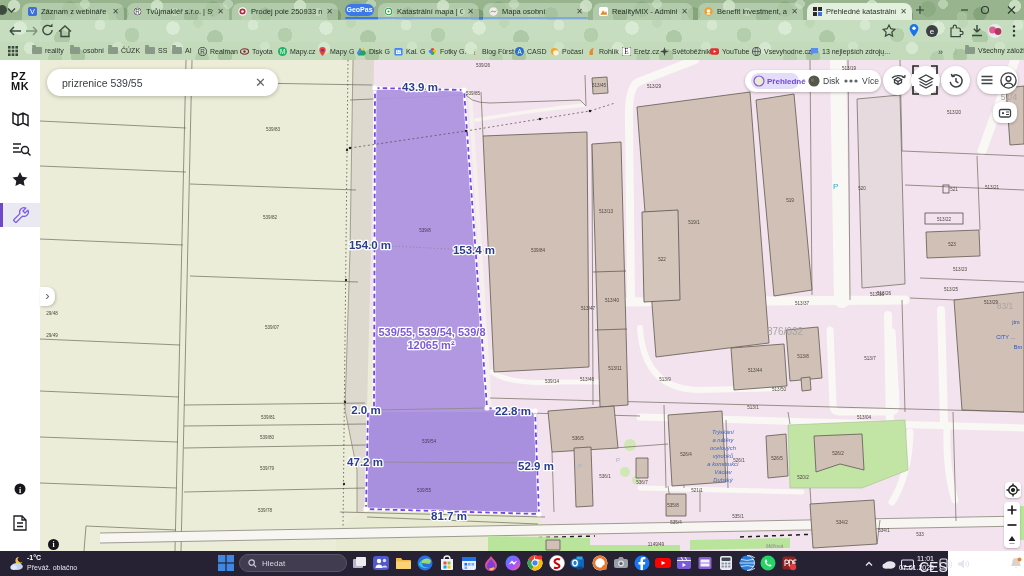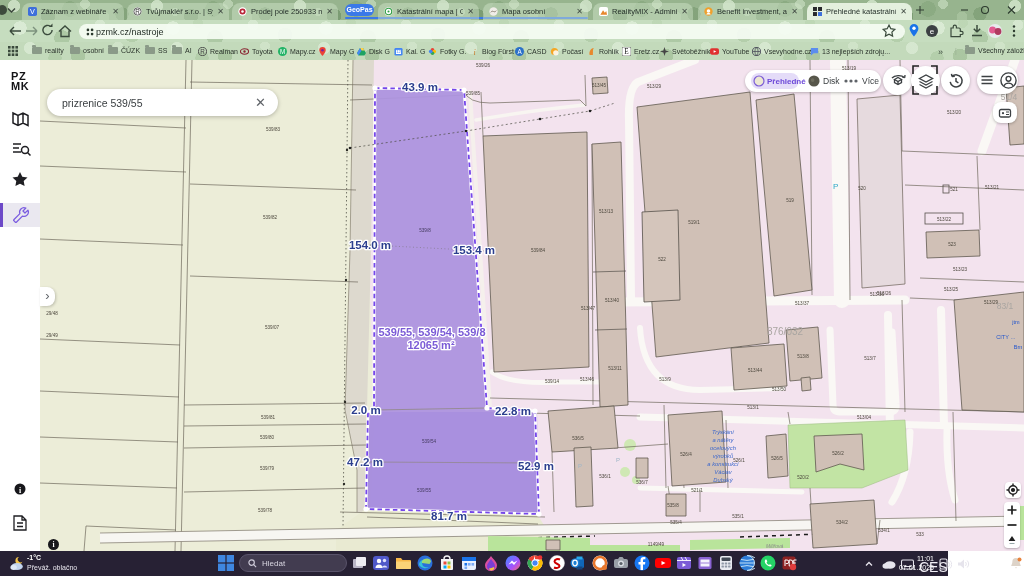--- a/index.html
+++ b/index.html
@@ -48,21 +48,21 @@
   #urlpill { position:absolute; left:79px; top:24px; width:826px; height:15px; border-radius:8px;
     background:rgba(245,252,243,.92); display:flex; align-items:center; }
   #urltext { font-size:9px; color:#1f2a22; margin-left:17px; }
 
   
   #content { position:absolute; left:0; top:60px; width:1024px; height:491px; background:#edeeda; }
   #sidebar { position:absolute; left:0; top:0; width:40px; height:491px; background:#ffffff; z-index:5; }
   #logo { position:absolute; left:11px; top:12px; font-size:11px; line-height:9.5px; font-weight:bold;
      letter-spacing:.6px; color:#141417; }
   #searchbox { position:absolute; left:47px; top:9px; width:231px; height:27px; border-radius:14px;
-     background:#fff; box-shadow:0 1px 4px rgba(0,0,0,.25); z-index:6; display:flex; align-items:center;margin-top:20px; }
+     background:#fff; box-shadow:0 1px 4px rgba(0,0,0,.25); z-index:6; display:flex; align-items:center; }
   #searchbox span { font-size:10.5px; color:#3c4043; margin-left:15px; flex:1; }
   #searchbox .sx { font-size:13px; color:#5f6368; margin-right:12px; flex:0 0 auto; margin-left:0; }
   #expbtn { position:absolute; left:40px; top:227px; width:15px; height:19px; background:#fff;
      border-radius:0 8px 8px 0; box-shadow:1px 1px 3px rgba(0,0,0,.2); z-index:6;
      color:#5f6368; font-size:13px; line-height:17px; text-align:center; }
   #ctl { position:absolute; left:0; top:0; width:1024px; height:0; z-index:6; }
   #basepill { position:absolute; left:745px; top:10px; width:136px; height:22px; border-radius:11px;
      background:#fff; box-shadow:0 1px 3px rgba(0,0,0,.25); display:flex; align-items:center; }
   #chipz { position:absolute; left:6px; top:3px; width:48px; height:16px;
      border-radius:8px; background:#e4dcf8; color:#6d49d8; font-size:8px; font-weight:bold; }
@@ -178,29 +178,20 @@
     </svg>
   </div>
   <div id="toolbar">
     <svg width="1024" height="22" style="position:absolute;left:0;top:0">
       <path d="M10 31 h11 M10 31 l4 -4 M10 31 l4 4" transform="translate(0,-20)" stroke="#3a4a3c" stroke-width="1.4" fill="none"></path>
       <path d="M26 31 h11 M37 31 l-4 -4 M37 31 l-4 4" transform="translate(0,-20)" stroke="#7d927e" stroke-width="1.4" fill="none"></path>
       <path d="M50.5 6.5 a4.6 4.6 0 1 0 1.6 3.4" stroke="#3a4a3c" stroke-width="1.4" fill="none"></path>
         <path d="M52.5 3.5 v3.5 h-3.5z" fill="#3a4a3c"></path>
       <path d="M59 11.5 l6-5.5 6 5.5 M61 10.5 v6 h8 v-6" stroke="#3a4a3c" stroke-width="1.4" fill="none"></path>
     </svg>
-  </div>
-  <div id="urlpill">
-    <svg width="10" height="10" style="position:absolute;left:6px;top:2.5px" viewBox="0 0 12 12">
-      <circle cx="3.5" cy="3.5" r="1.6" fill="#2c3a2e"></circle>
-        <circle cx="8.5" cy="3.5" r="1.6" fill="#2c3a2e"></circle>
-      <circle cx="3.5" cy="8.5" r="1.6" fill="#2c3a2e"></circle>
-        <circle cx="8.5" cy="8.5" r="1.6" fill="#2c3a2e"></circle>
-    </svg>
-    <span id="urltext">pzmk.cz/nastroje</span>
   </div>
   <svg width="150" height="22" style="position:absolute;left:874px;top:20px;z-index:3">
     <path d="M15 5 l1.8 3.7 4 .6 -2.9 2.8 .7 4 -3.6-1.9 -3.6 1.9 .7-4 -2.9-2.8 4-.6z" fill="none" stroke="#3a4a3c" stroke-width="1.2"></path>
     <path d="M40 4 a4.4 4.4 0 0 1 4.4 4.4 c0 3-4.4 8-4.4 8 s-4.4-5-4.4-8 A4.4 4.4 0 0 1 40 4z" fill="#1a73e8"></path>
       <circle cx="40" cy="8.3" r="1.7" fill="#fff"></circle>
     <circle cx="58" cy="11" r="6" fill="#3c4043"></circle>
       <text x="58" y="14" font-size="8" fill="#fff" text-anchor="middle" font-family="Liberation Sans">e</text>
     <path d="M77 8 h2.2 v-1.2 a1.6 1.6 0 0 1 3.2 0 V8 H85 a1.3 1.3 0 0 1 1.3 1.3 v2 h1.2 a1.6 1.6 0 0 1 0 3.2 h-1.2 v2.2 h-9.3z" fill="none" stroke="#3a4a3c" stroke-width="1.2"></path>
     <path d="M103 5 v7 M103 12 l-3.2-3.2 M103 12 l3.2-3.2 M98 15.5 h10" stroke="#3a4a3c" stroke-width="1.5" fill="none"></path>
     <circle cx="121" cy="11" r="7" fill="#e8eaed"></circle>

